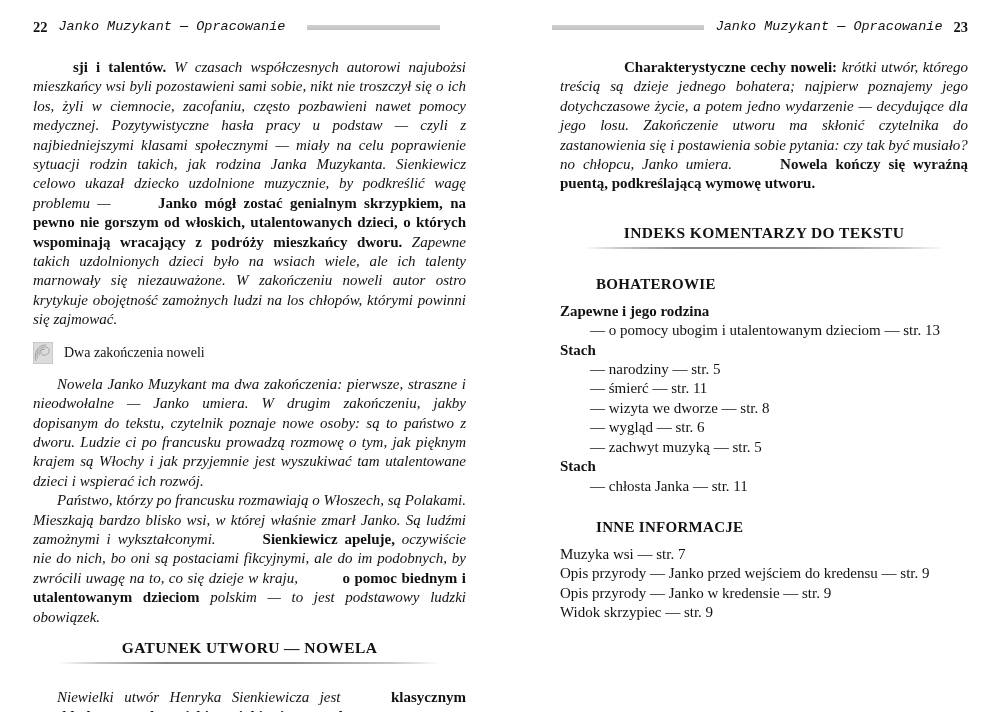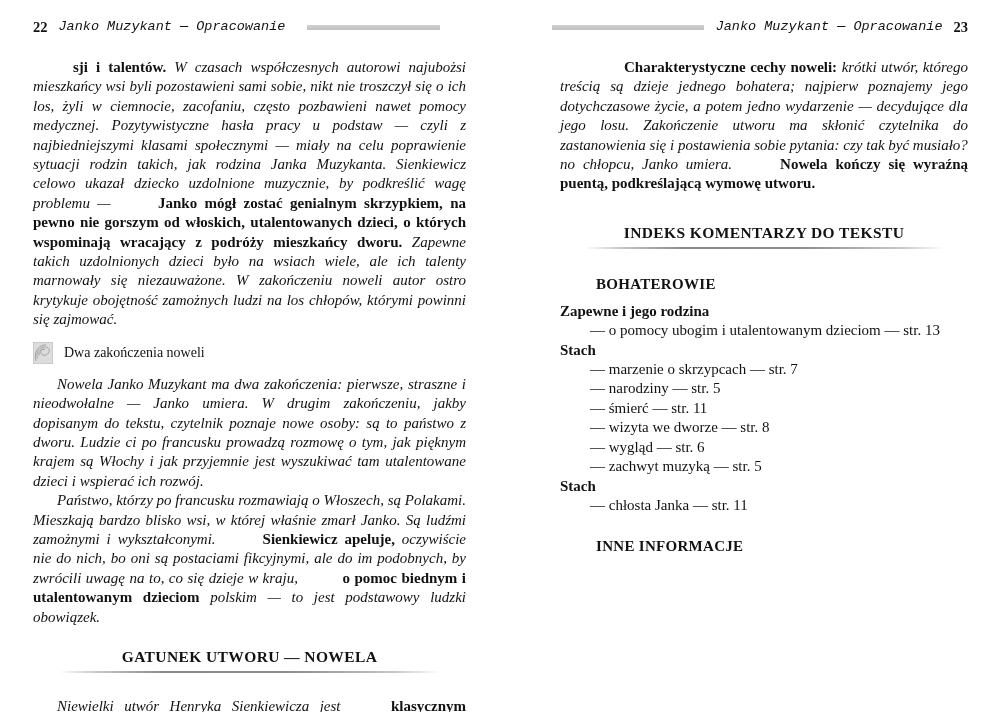--- a/index.html
+++ b/index.html
@@ -31,21 +31,21 @@
   .sg-n{font-weight:normal;font-style:italic;}
   .sg-b{font-weight:bold;margin-left:40px;}
   .sg-i{font-style:italic;}
 
   
   .sec-head{display:flex;align-items:center;gap:11px;margin:12px 0 11px;}
   .sec-head .sec-title{font-weight:normal;font-size:14px;}
   .stamp-icon{flex:0 0 auto;width:20px;height:22px;display:block;}
 
   
-  .chapter{margin-top:21px;}
+  .chapter{margin-top:12px;}
   .chapter-title{text-align:center;font-weight:bold;font-size:15.5px;letter-spacing:.4px;}
   .taper-rule{height:2px;margin:5px auto 0;width:88%;
     background:linear-gradient(to right,
       rgba(130,130,130,0), rgba(130,130,130,.45) 10%,
       #898989 28%, #8f8f8f 62%,
       rgba(130,130,130,.45) 88%, rgba(130,130,130,0));}
   .after-chapter{margin-top:24px;}
 
   
   .idx-sub{font-weight:bold;font-size:15px;letter-spacing:.3px;margin:27px 0 9px 36px;}
@@ -105,26 +105,31 @@
     <div class="chapter" style="margin-top:30px;">
       <div class="chapter-title">INDEKS KOMENTARZY DO TEKSTU</div>
       <div class="taper-rule"></div>
     </div>
 
     <div class="idx-sub">BOHATEROWIE</div>
     <div>
         <div class="idx-line bold">Zapewne i jego rodzina</div>
         <div class="idx-line ind">— o pomocy ubogim i utalentowanym dzieciom — str. 13</div>
         <div class="idx-line bold">Stach</div>
-        <div class="idx-line ind">— marzenie o skrzypcach — str. 7</div>
         <div class="idx-line ind">— narodziny — str. 5</div>
         <div class="idx-line ind">— śmierć — str. 11</div>
         <div class="idx-line ind">— wizyta we dworze — str. 8</div>
         <div class="idx-line ind">— wygląd — str. 6</div>
         <div class="idx-line ind">— zachwyt muzyką — str. 5</div>
         <div class="idx-line bold">Stach</div>
         <div class="idx-line ind">— chłosta Janka — str. 11</div>
       </div>
 
     <div class="idx-sub second">INNE INFORMACJE</div>
+    <div>
+        <div class="idx-line">Muzyka wsi — str. 7</div>
+        <div class="idx-line">Opis przyrody — Janko przed wejściem do kredensu — str. 9</div>
+        <div class="idx-line">Opis przyrody — Janko w kredensie — str. 9</div>
+        <div class="idx-line">Widok skrzypiec — str. 9</div>
+      </div>
   </div>
 
 </div>
 
 </body></html>

